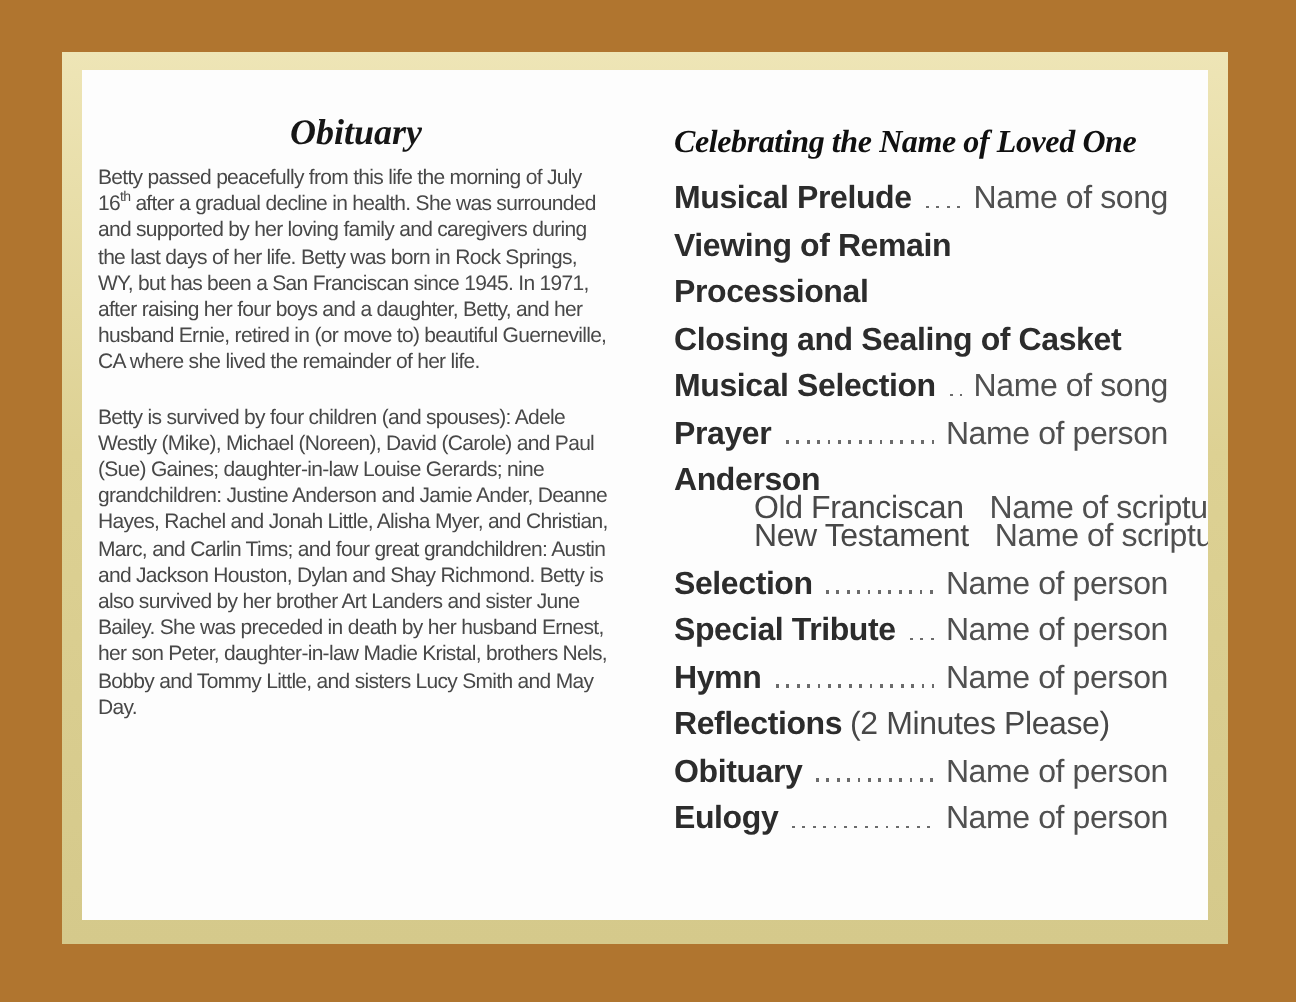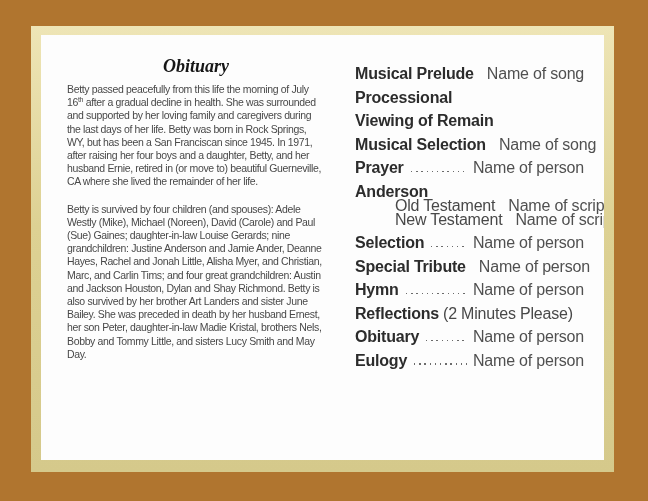--- a/index.html
+++ b/index.html
@@ -18,21 +18,21 @@
     box-sizing:border-box;
     width:100%; height:100%;
     background:linear-gradient(180deg, #eee5b6 0%, var(--frame-tan, #ddd193) 45%, #d5c98b 100%);
     padding:9px 10px 12px 10px;
   }
   .page {
     box-sizing:border-box;
     width:100%; height:100%;
     background:var(--page-bg, #fdfdfd);
     display:flex;
-    padding:20px 20px 0 26px;
+    padding:20px 20px 0 8px;
     overflow:hidden;
     color:#484848;
   }
   .col-left { width:258px; flex:none; }
   .col-gap  { width:30px;  flex:none; }
   .col-right{ flex:1; min-width:0; }
 
   .obit-title {
     margin:1px 0 7px;
     text-align:center;
@@ -88,47 +88,51 @@
 
       <div class="col-left">
         <h1 class="obit-title">Obituary</h1>
         <p class="body-text"><span>Betty passed peacefully from this life the morning of July 16</span><sup>th</sup><span> after a gradual decline in health.  She was surrounded and supported by her loving family and caregivers during the last days of her life.  Betty was born in Rock Springs, WY, but has been a San Franciscan since 1945.  In 1971, after raising her four boys and a daughter, Betty, and her husband Ernie, retired in (or move to) beautiful Guerneville, CA where she lived the remainder of her life.</span></p>
         <p class="body-text">Betty is survived by four children (and spouses): Adele Westly (Mike), Michael (Noreen), David (Carole) and Paul (Sue) Gaines;  daughter-in-law Louise Gerards;  nine grandchildren: Justine Anderson and Jamie Ander, Deanne Hayes, Rachel and Jonah Little, Alisha Myer, and Christian, Marc, and Carlin Tims;  and four great grandchildren:  Austin and Jackson Houston, Dylan and Shay Richmond.  Betty is also survived by her brother Art Landers and sister June Bailey.  She was preceded in death by her husband Ernest, her son Peter, daughter-in-law Madie Kristal, brothers Nels, Bobby and Tommy Little, and sisters Lucy Smith and May Day.</p>
       </div>
 
       <div class="col-gap"></div>
 
       <div class="col-right">
+        <h2 class="service-title">Celebrating the Name of Loved One</h2>
         <div class="program-list" id="program-list">
             <div class="program-row">
               <span class="label">Musical Prelude</span>
               <span class="leader"></span>
               <span class="value">Name of song</span>
             </div>
             <div class="program-row">
+              <span class="label">Viewing of Remain</span>
+            </div>
+            <div class="program-row">
               <span class="label">Processional</span>
             </div>
             <div class="program-row">
-              <span class="label">Viewing of Remain</span>
+              <span class="label">Closing and Sealing of Casket</span>
             </div>
             <div class="program-row">
               <span class="label">Musical Selection</span>
               <span class="leader"></span>
               <span class="value">Name of song</span>
             </div>
             <div class="program-row">
               <span class="label">Prayer</span>
               <span class="leader"></span>
               <span class="value">Name of person</span>
             </div>
             <div class="program-row">
               <span class="label">Anderson</span>
             </div>
             <div class="program-row sub">
-              <span class="label">Old Testament</span>
+              <span class="label">Old Franciscan</span>
               <span class="leader"></span>
               <span class="value">Name of scripture</span>
             </div>
             <div class="program-row sub">
               <span class="label">New Testament</span>
               <span class="leader"></span>
               <span class="value">Name of scripture</span>
             </div>
             <div class="program-row">
               <span class="label">Selection</span>

